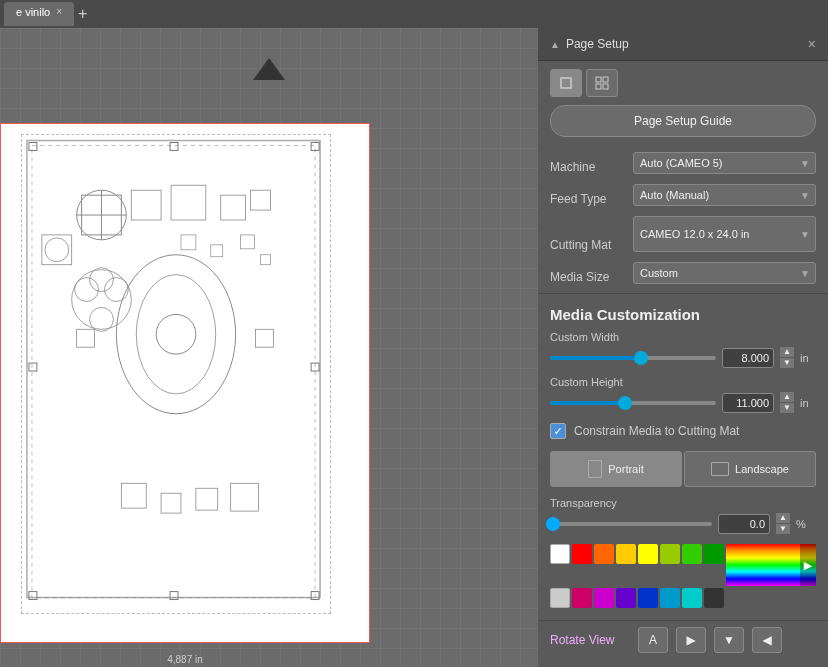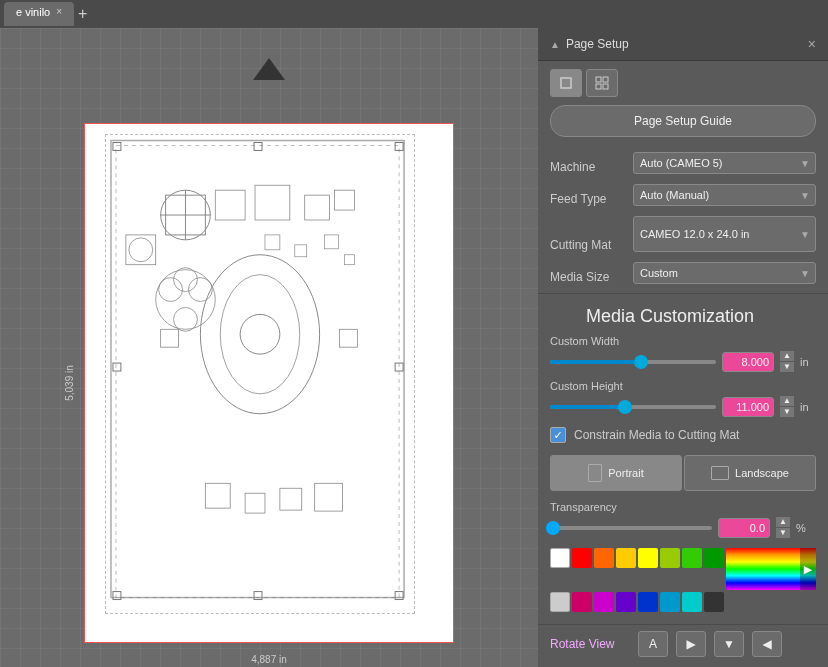--- a/index.html
+++ b/index.html
@@ -84,21 +84,20 @@
 
     
     .canvas-workspace {
       position: absolute;
       top: 30px;
       left: 0;
       right: 0;
       bottom: 0;
       display: flex;
       align-items: center;
-      justify-content: center;
     }
 
     .canvas-container {
       position: relative;
       margin-top: 40px;
     }
 
     .canvas-paper {
       width: 370px;
       height: 520px;
@@ -265,25 +264,24 @@
       position: absolute;
       right: 6px;
       pointer-events: none;
       color: #aaa;
       font-size: 10px;
     }
 
     
     .section-title {
       padding: 8px 12px 4px 12px;
-      font-size: 18px;
-      font-weight: normal;
+      font-size: 15px;
+      font-weight: bold;
       color: #eee;
       flex-shrink: 0;
-      margin-left: 36px;
     }
 
     
     .slider-section {
       padding: 4px 12px;
       flex-shrink: 0;
     }
     .slider-label {
       color: #ccc;
       font-size: 11px;
@@ -311,21 +309,21 @@
       height: 14px;
       background: #00aadd;
       border-radius: 50%;
       position: absolute;
       top: -5px;
       transform: translateX(-50%);
       cursor: pointer;
     }
     .slider-input {
       width: 52px;
-      background: #ec4899;
+      background: #404040;
       border: 1px solid #888;
       border-radius: 3px;
       color: #eee;
       padding: 3px 4px;
       font-size: 11px;
       text-align: right;
     }
     .slider-unit {
       color: #ccc;
       font-size: 11px;

